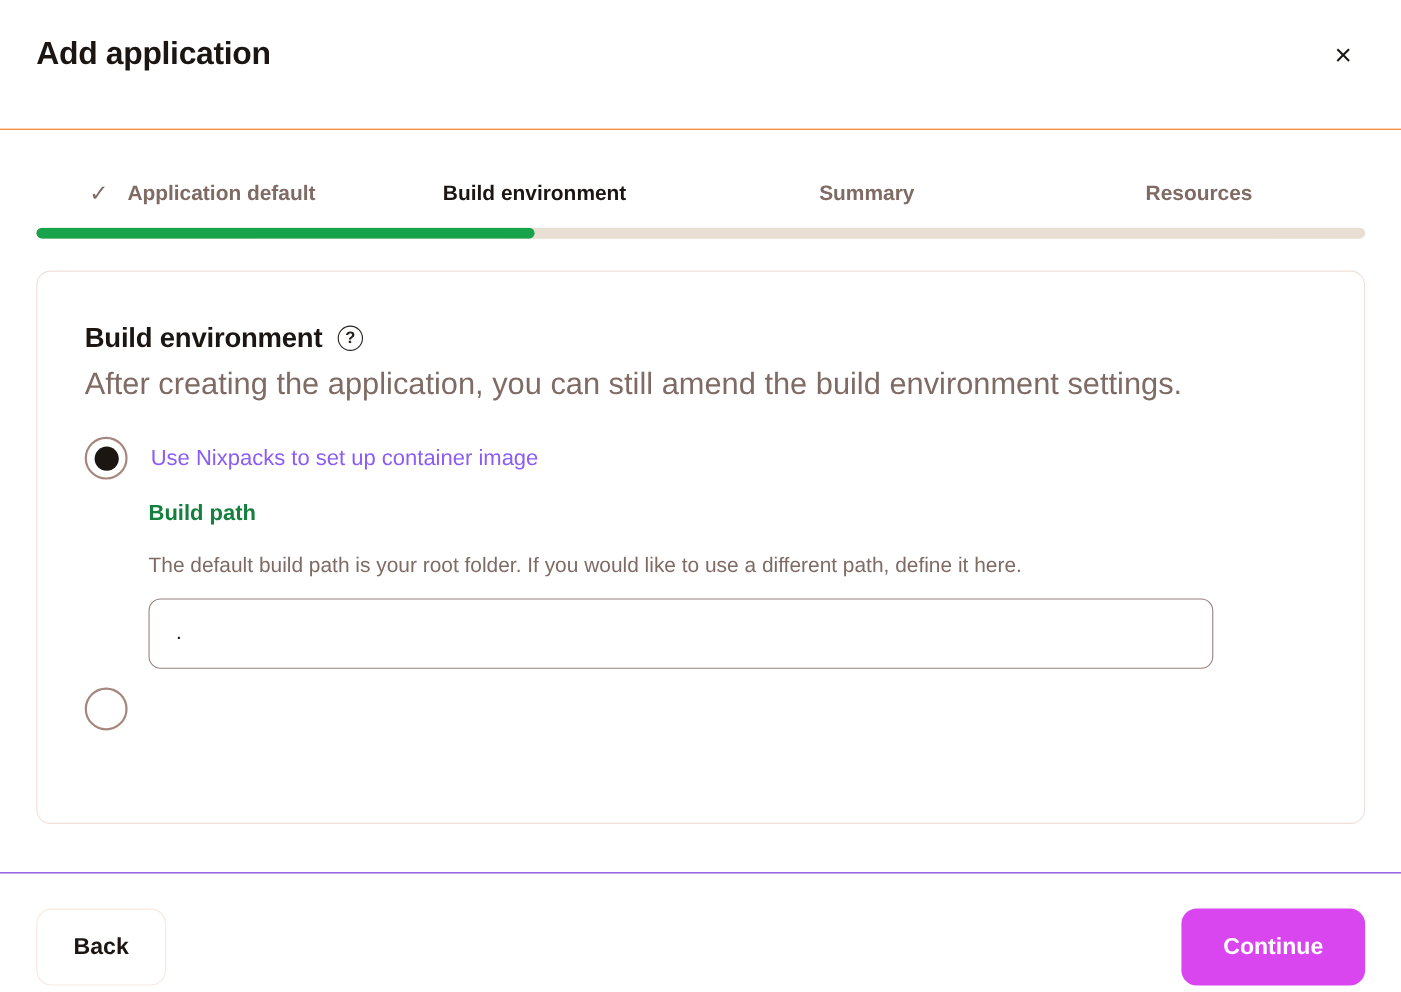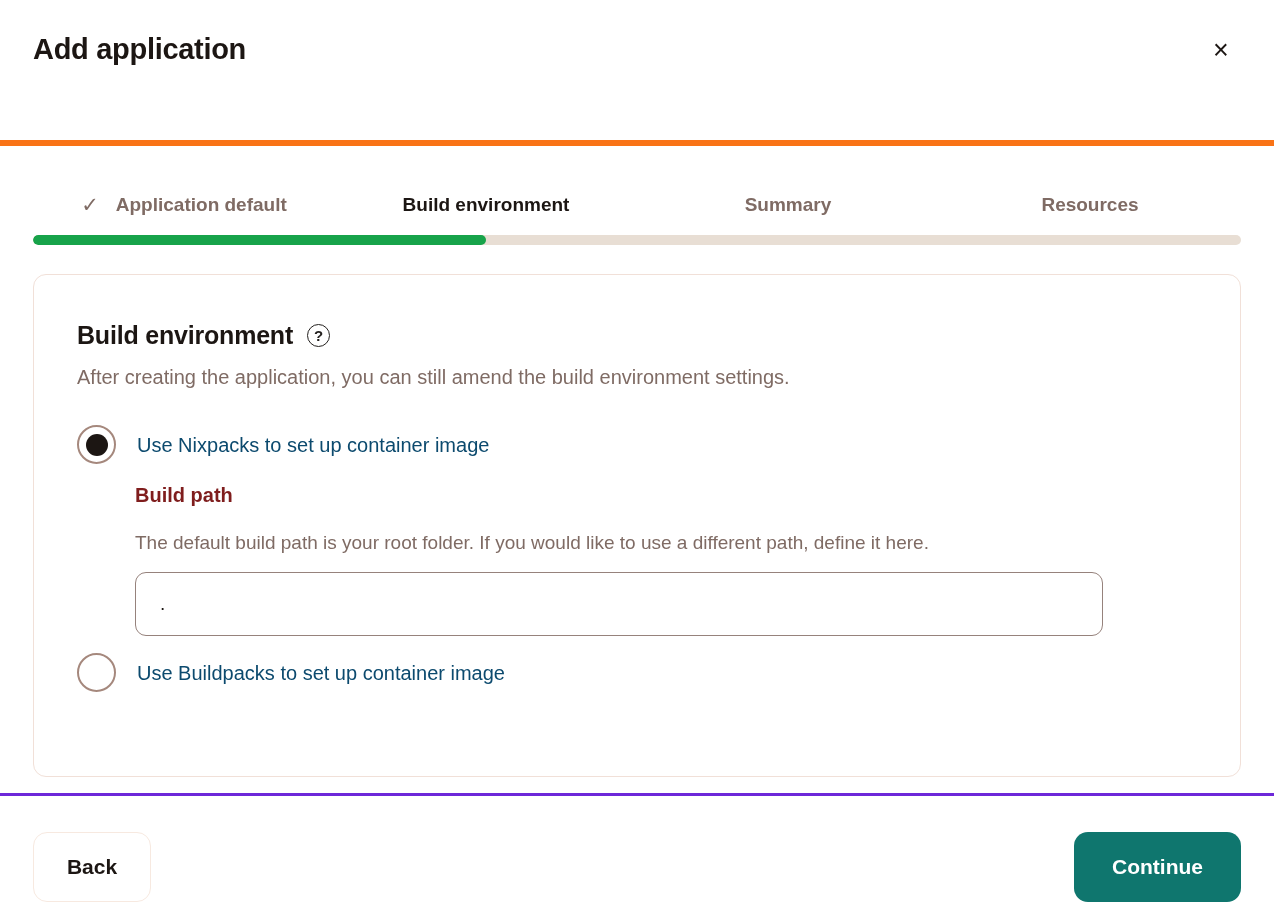--- a/index.html
+++ b/index.html
@@ -7,23 +7,23 @@
   body {
     width: 1274px; height: 902px;
     font-family: "Liberation Sans", sans-serif;
     color: #1c1613;
     position: relative;
     overflow: hidden;
   }
 
   
   .modal-header {
-    height: 146px;
+    height: 118px;
     padding: 30px 47px 0 33px;
-    border-bottom: 6px solid #f97316;
+    border-bottom: 1px solid #f97316;
     position: relative;
   }
   .modal-title {
     font-size: 29px;
     font-weight: 700;
     letter-spacing: -0.3px;
     color: #1c1613;
     line-height: 38px;
   }
   .close-btn {
@@ -105,21 +105,21 @@
     display: flex;
     align-items: center;
     justify-content: center;
     font-size: 15px;
     font-weight: 600;
     color: #23201e;
     cursor: pointer;
   }
   .card-desc {
     margin-top: 12px;
-    font-size: 20px;
+    font-size: 28px;
     line-height: 28px;
     color: #7f6b64;
   }
 
   .options { margin-top: 34px; }
   .option-row {
     display: flex;
     align-items: center;
     gap: 21px;
     cursor: pointer;
@@ -137,33 +137,33 @@
   }
   .radio.selected::after {
     content: "";
     width: 22px; height: 22px;
     border-radius: 50%;
     background: #1c1613;
   }
   .option-label {
     font-size: 20px;
     line-height: 28px;
-    color: #0c4a6e;
+    color: #8b5cf6;
   }
 
   .build-path {
     margin-left: 58px;
     margin-top: 18px;
     margin-bottom: 17px;
   }
   .build-path-label {
     font-size: 20px;
     font-weight: 700;
     line-height: 26px;
-    color: #7f1d1d;
+    color: #15803d;
   }
   .build-path-desc {
     margin-top: 22px;
     font-size: 19px;
     line-height: 26px;
     color: #7f6b64;
   }
   .build-path-input {
     margin-top: 16px;
     width: 968px;
@@ -176,43 +176,43 @@
     color: #1c1613;
     outline: none;
     background: #ffffff;
   }
 
   
   .modal-footer {
     position: absolute;
     left: 0; right: 0; bottom: 0;
     top: 793px;
-    border-top: 3px solid #6d28d9;
+    border-top: 1px solid #6d28d9;
     padding: 26px 33px 0 33px;
     display: flex;
     justify-content: space-between;
-    align-items: flex-end;
+    align-items: center;
   }
   .btn {
     height: 70px;
     border-radius: 14px;
     font-family: "Liberation Sans", sans-serif;
     font-size: 21px;
     font-weight: 600;
     cursor: pointer;
   }
   .btn-back {
     width: 118px;
     background: #ffffff;
     border: 1px solid #f7e9e0;
     color: #1c1613;
   }
   .btn-continue {
     width: 167px;
-    background: #0f766e;
+    background: #d946ef;
     border: none;
     color: #ffffff;
   }
 </style>
 </head>
 <body>
 
 <div class="modal-header">
   <div class="modal-title">Add application</div>
   <button class="close-btn">×</button>
@@ -254,21 +254,20 @@
     </div>
 
     <div class="build-path">
       <div class="build-path-label">Build path</div>
       <div class="build-path-desc">The default build path is your root folder. If you would like to use a different path, define it here.</div>
       <input class="build-path-input" type="text" value="." style="">
     </div>
 
     <div class="option-row">
       <span class="radio"></span>
-      <span class="option-label">Use Buildpacks to set up container image</span>
     </div>
 
 
   </div>
 </div>
 
 <div class="modal-footer">
   <button class="btn btn-back">Back</button>
   <button class="btn btn-continue">Continue</button>
 </div>

